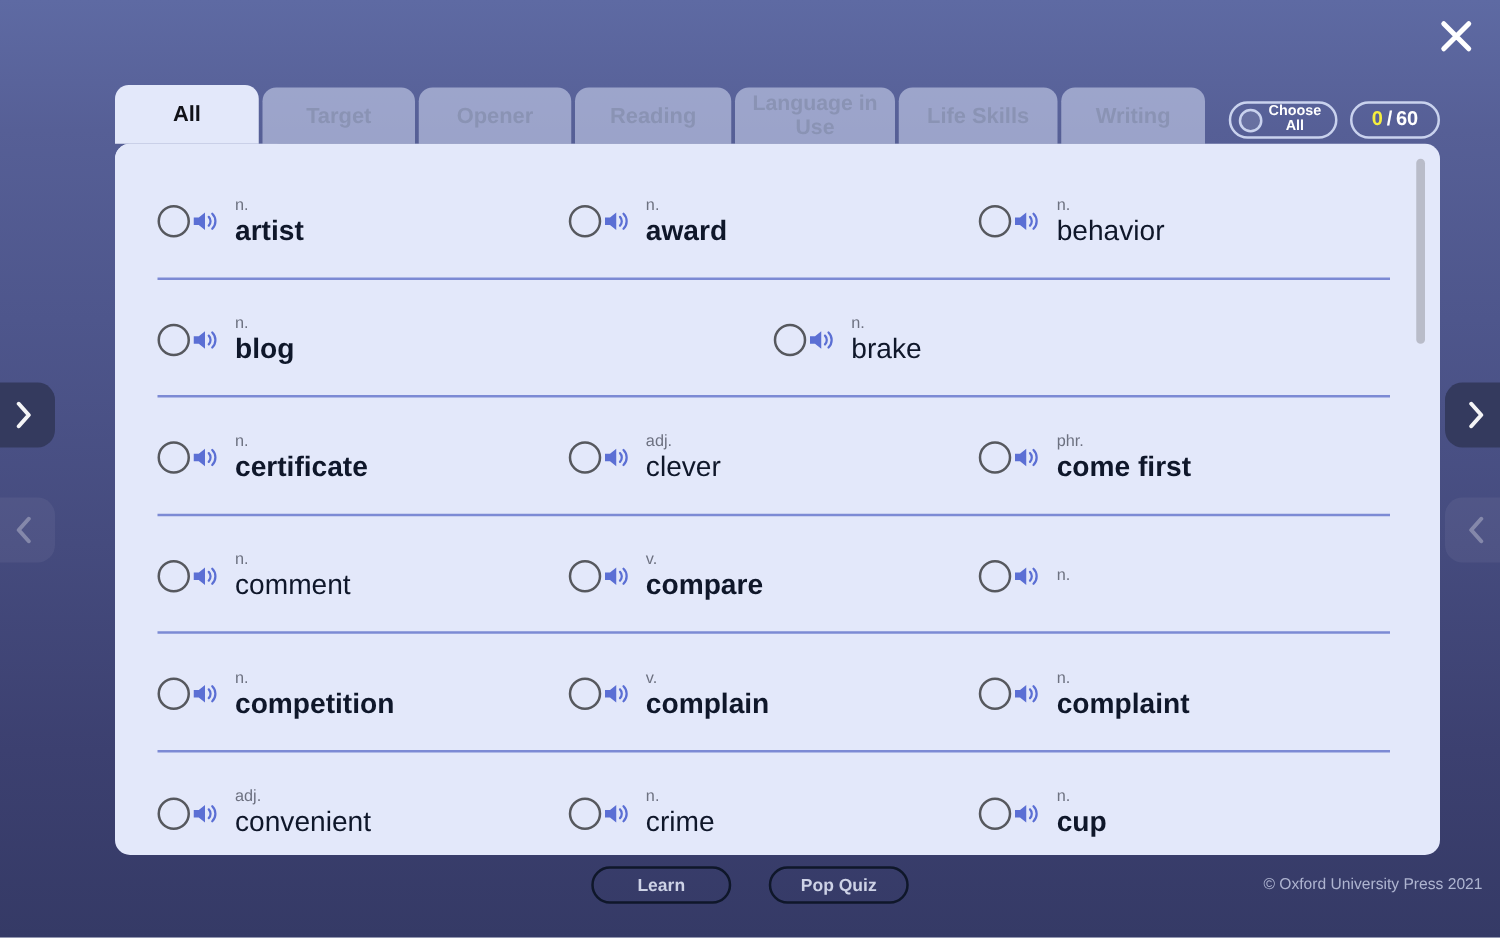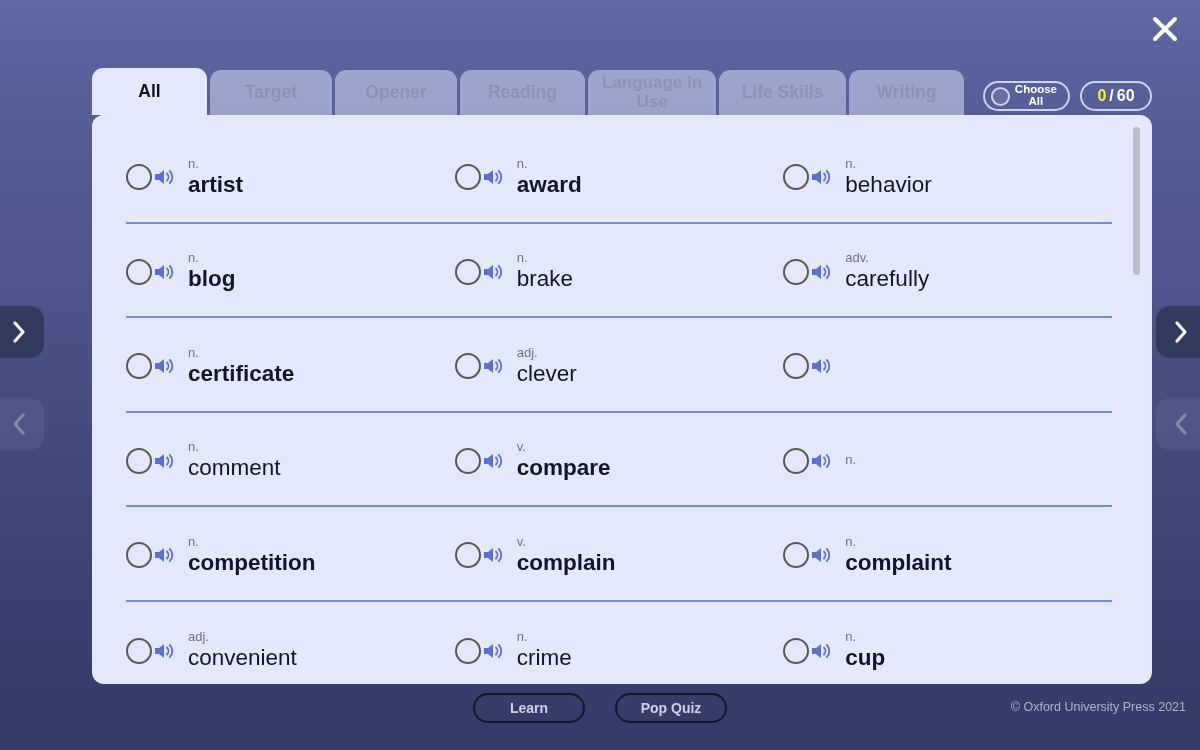--- a/index.html
+++ b/index.html
@@ -436,34 +436,20 @@
                 <path d="M2 7 L6 7 L11 3 L11 17 L6 13 L2 13 Z" fill="#5b6fd4"></path>
                 <path d="M14 6.5 A5 5 0 0 1 14 13.5" stroke="#5b6fd4" stroke-width="1.8" fill="none" stroke-linecap="round"></path>
                 <path d="M16.8 4 A8.4 8.4 0 0 1 16.8 16" stroke="#5b6fd4" stroke-width="1.8" fill="none" stroke-linecap="round"></path>
               </svg>
             </div>
             <div class="word-text">
               <div class="pos">n.</div>
               <div class="term normal">brake</div>
             </div>
           </div>
-          <div class="word-cell">
-            <div class="chk"></div>
-            <div class="spk">
-              <svg width="22" height="20" viewBox="0 0 22 20">
-                <path d="M2 7 L6 7 L11 3 L11 17 L6 13 L2 13 Z" fill="#5b6fd4"></path>
-                <path d="M14 6.5 A5 5 0 0 1 14 13.5" stroke="#5b6fd4" stroke-width="1.8" fill="none" stroke-linecap="round"></path>
-                <path d="M16.8 4 A8.4 8.4 0 0 1 16.8 16" stroke="#5b6fd4" stroke-width="1.8" fill="none" stroke-linecap="round"></path>
-              </svg>
-            </div>
-            <div class="word-text">
-              <div class="pos">adv.</div>
-              <div class="term normal">carefully</div>
-            </div>
-          </div>
         </div>
         <div class="word-row">
           <div class="word-cell">
             <div class="chk"></div>
             <div class="spk">
               <svg width="22" height="20" viewBox="0 0 22 20">
                 <path d="M2 7 L6 7 L11 3 L11 17 L6 13 L2 13 Z" fill="#5b6fd4"></path>
                 <path d="M14 6.5 A5 5 0 0 1 14 13.5" stroke="#5b6fd4" stroke-width="1.8" fill="none" stroke-linecap="round"></path>
                 <path d="M16.8 4 A8.4 8.4 0 0 1 16.8 16" stroke="#5b6fd4" stroke-width="1.8" fill="none" stroke-linecap="round"></path>
               </svg>
@@ -488,20 +474,24 @@
             </div>
           </div>
           <div class="word-cell">
             <div class="chk"></div>
             <div class="spk">
               <svg width="22" height="20" viewBox="0 0 22 20">
                 <path d="M2 7 L6 7 L11 3 L11 17 L6 13 L2 13 Z" fill="#5b6fd4"></path>
                 <path d="M14 6.5 A5 5 0 0 1 14 13.5" stroke="#5b6fd4" stroke-width="1.8" fill="none" stroke-linecap="round"></path>
                 <path d="M16.8 4 A8.4 8.4 0 0 1 16.8 16" stroke="#5b6fd4" stroke-width="1.8" fill="none" stroke-linecap="round"></path>
               </svg>
+            </div>
+            <div class="word-text">
+              <div class="pos">phr.</div>
+              <div class="term bold">come first</div>
             </div>
           </div>
         </div>
         <div class="word-row">
           <div class="word-cell">
             <div class="chk"></div>
             <div class="spk">
               <svg width="22" height="20" viewBox="0 0 22 20">
                 <path d="M2 7 L6 7 L11 3 L11 17 L6 13 L2 13 Z" fill="#5b6fd4"></path>
                 <path d="M14 6.5 A5 5 0 0 1 14 13.5" stroke="#5b6fd4" stroke-width="1.8" fill="none" stroke-linecap="round"></path>

